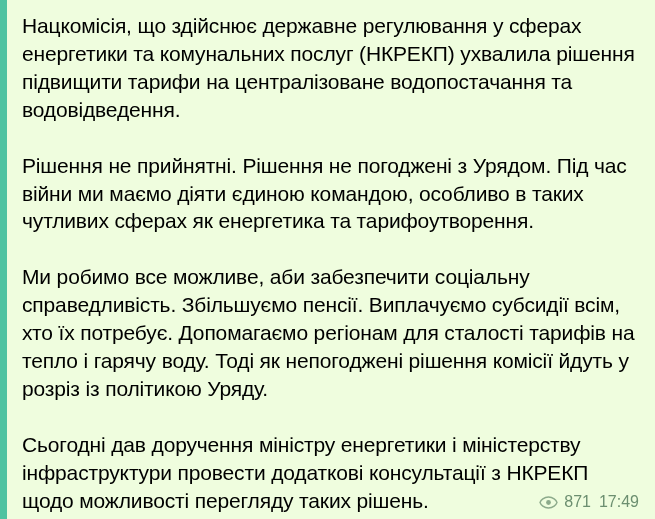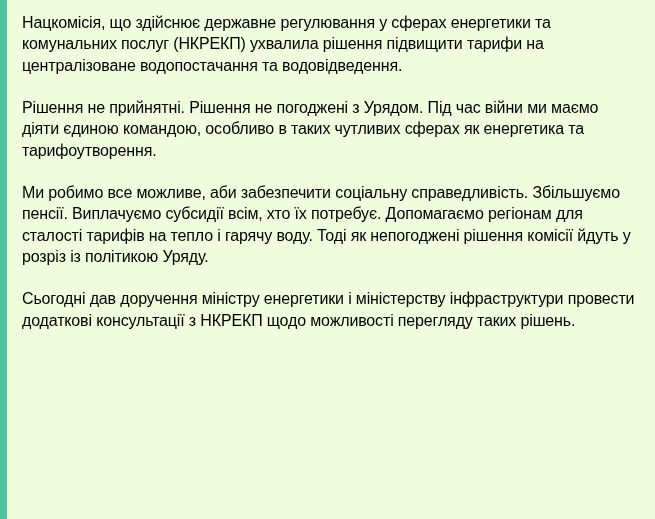--- a/index.html
+++ b/index.html
@@ -32,21 +32,21 @@
   .author-name {
     color: #1a8a63;
     font-size: 19.5px;
     font-weight: bold;
     line-height: 1.25;
     margin: 0 0 5px 0;
     letter-spacing: -0.1px;
   }
   .message-text {
     color: #000000;
-    font-size: 16px;
+    font-size: 21px;
     line-height: 1.33;
     white-space: pre-wrap;
     margin: 0;
     letter-spacing: -0.15px;
   }
   .meta-row {
     position: absolute;
     right: 16px;
     bottom: 8px;
     display: flex;
@@ -78,13 +78,23 @@
 
 
   <div class="message-text">Нацкомісія, що здійснює державне регулювання у сферах енергетики та комунальних послуг (НКРЕКП) ухвалила рішення підвищити тарифи на централізоване водопостачання та водовідведення.
 
 Рішення не прийнятні. Рішення не погоджені з Урядом. Під час війни ми маємо діяти єдиною командою, особливо в таких чутливих сферах як енергетика та тарифоутворення.
 
 Ми робимо все можливе, аби забезпечити соціальну справедливість. Збільшуємо пенсії. Виплачуємо субсидії всім, хто їх потребує. Допомагаємо регіонам для сталості тарифів на тепло і гарячу воду. Тоді як непогоджені рішення комісії йдуть у розріз із політикою Уряду.
 
 Сьогодні дав доручення міністру енергетики і міністерству інфраструктури провести додаткові консультації з НКРЕКП щодо можливості перегляду таких рішень.</div>
 
+  <div class="meta-row">
+    <span class="eye-icon">
+      <svg width="19" height="13" viewBox="0 0 19 13" aria-hidden="true">
+        <path d="M9.5 1C5 1 1.8 4.2 1 6.5c0.8 2.3 4 5.5 8.5 5.5s7.7-3.2 8.5-5.5C17.2 4.2 14 1 9.5 1z" fill="none" stroke="#6c8f70" stroke-width="1.4"></path>
+        <circle cx="9.5" cy="6.5" r="2.4" fill="#6c8f70"></circle>
+      </svg>
+    </span>
+    <span class="views-count">871</span>
+    <span class="timestamp">17:49</span>
+  </div>
 </div>
 
 </body></html>

